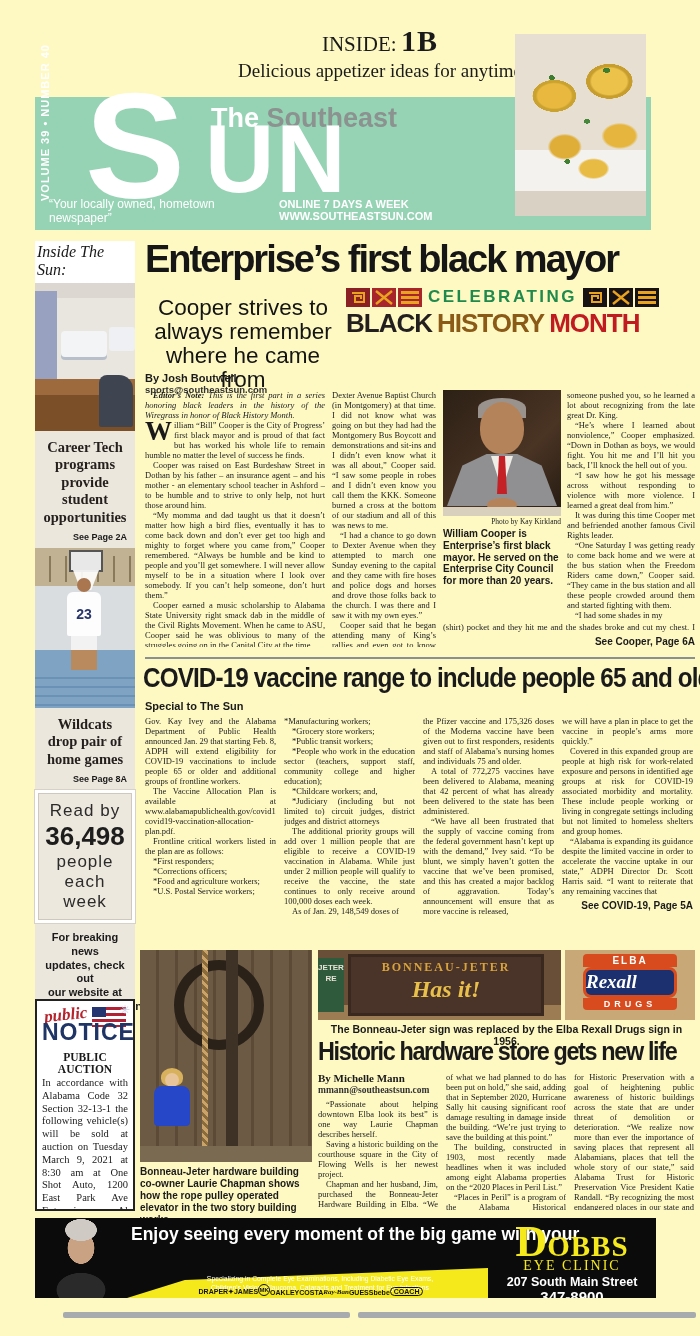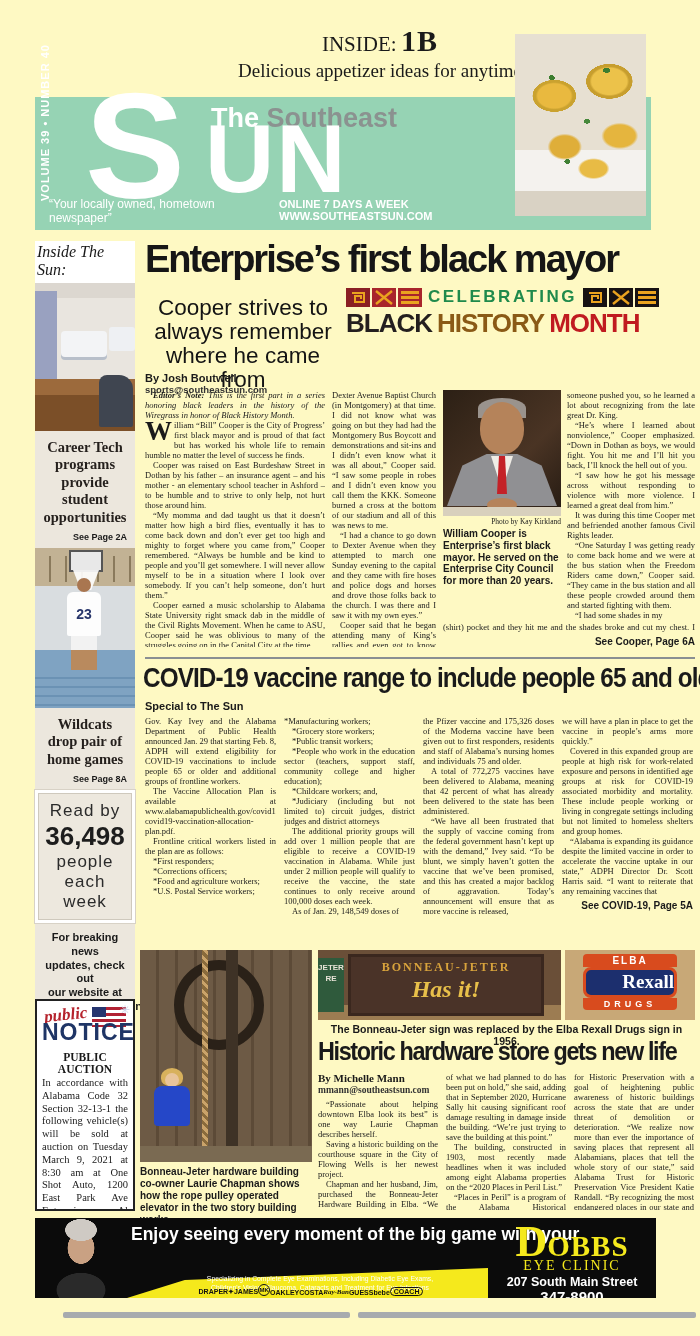--- a/index.html
+++ b/index.html
@@ -157,22 +157,22 @@
   .bn-top{font-size:12px;font-weight:bold;color:#d8a33c;text-align:center;letter-spacing:2px;margin-top:3px;
      font-family:"Liberation Serif",serif;}
   .bn-script{font-family:"Liberation Serif",serif;font-style:italic;font-weight:bold;font-size:24px;color:#e8c04a;
      text-align:center;margin-top:1px;}
   .bn-frag{position:absolute;left:0;top:8px;width:26px;height:54px;background:#2f5a3c;color:#e8e4d8;
      font-size:8px;font-weight:bold;text-align:center;line-height:1.4;padding-top:4px;box-sizing:border-box;}
   .photo-rexall{position:absolute;left:565px;top:950px;width:130px;height:70px;overflow:hidden;background:#c8a877;}
   .rx-sign{position:absolute;left:18px;top:4px;width:94px;height:62px;}
   .rx-top{background:#d84b1e;color:#fff;font-weight:bold;font-size:10px;text-align:center;border-radius:4px 4px 0 0;
      letter-spacing:2px;padding:1px 0;}
-  .rx-mid{background:#1c2f6e;border:3px solid #d84b1e;border-radius:8px;color:#fff;text-align:right;
-     font-family:"Liberation Serif",serif;font-weight:bold;font-size:19px;line-height:1.3;}
+  .rx-mid{background:#1c2f6e;border:3px solid #d84b1e;border-radius:8px;color:#fff;text-align:left;
+     font-family:"Liberation Serif",serif;font-style:italic;font-weight:bold;font-size:19px;line-height:1.3;}
   .rx-bot{color:#fff;background:#d84b1e;font-size:9px;font-weight:bold;letter-spacing:4px;text-align:center;
      border-radius:0 0 4px 4px;padding:1px 0;}
   .sign-caption{position:absolute;left:318px;top:1023px;width:377px;text-align:center;font-size:10.5px;font-weight:bold;}
   .historic-headline{position:absolute;left:318px;top:1036px;font-size:26px;font-weight:bold;letter-spacing:-1.5px;
      white-space:nowrap;transform:scaleX(.9);transform-origin:left;}
   .historic-cols{position:absolute;left:318px;top:1072px;width:377px;height:138px;display:flex;gap:8px;}
   .hc{width:120px;}
   
   .ad{position:absolute;left:35px;top:1218px;width:621px;height:80px;background:#0b0b0b;display:flex;overflow:hidden;}
   .ad-left{position:relative;flex:1;}

